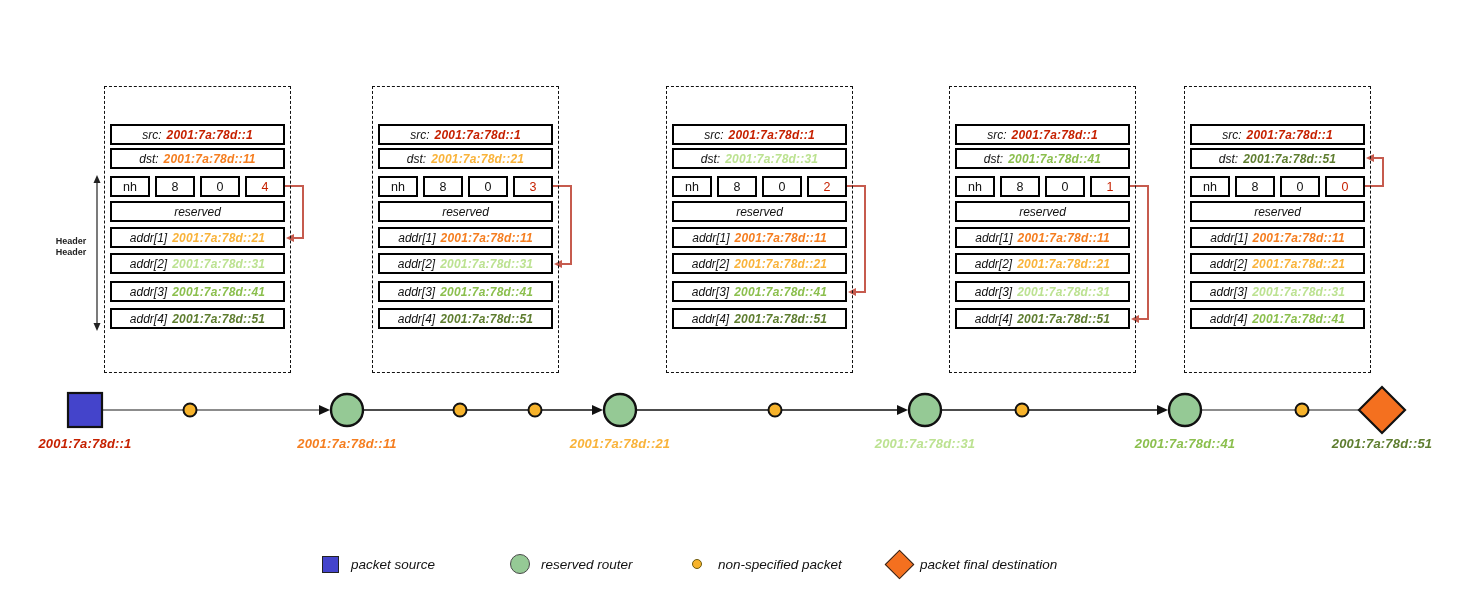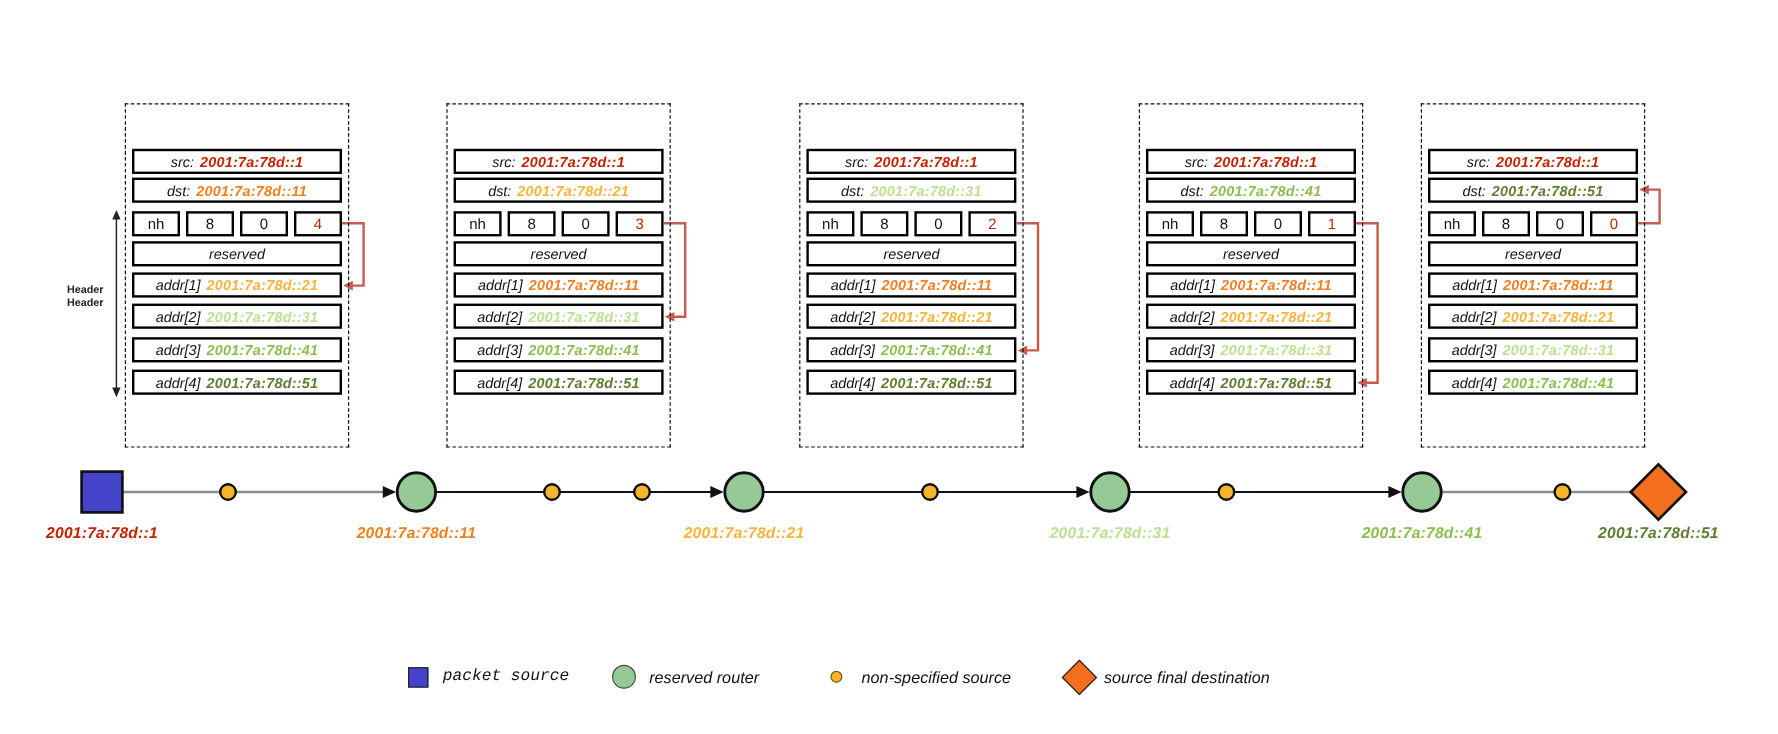--- a/index.html
+++ b/index.html
@@ -233,38 +233,38 @@
   </div>
   <div id="labels-layer">
       <div class="node-label" style="left: 10px; top: 436px; color: rgb(198, 33, 0);">2001:7a:78d::1</div>
       <div class="node-label" style="left: 272px; top: 436px; color: rgb(245, 126, 32);">2001:7a:78d::11</div>
       <div class="node-label" style="left: 545px; top: 436px; color: rgb(249, 179, 58);">2001:7a:78d::21</div>
       <div class="node-label" style="left: 850px; top: 436px; color: rgb(188, 226, 145);">2001:7a:78d::31</div>
       <div class="node-label" style="left: 1110px; top: 436px; color: rgb(139, 191, 77);">2001:7a:78d::41</div>
       <div class="node-label" style="left: 1307px; top: 436px; color: rgb(94, 125, 47);">2001:7a:78d::51</div>
     </div>
   <div id="legend-layer">
-      <div class="legend-item" style="left: 332px; font-family: Liberation Mono, monospace;">
+      <div class="legend-item" style="left: 314px;">
         <span class="li-wrap">
           <span class="li-square" style="background: rgb(68, 68, 203);"></span>
         </span>
         <span class="legend-label">packet source</span>
       </div>
       <div class="legend-item" style="left: 504px;">
         <span class="li-wrap">
           <span class="li-circle" style="background: rgb(149, 201, 149);"></span>
         </span>
         <span class="legend-label">reserved router</span>
       </div>
       <div class="legend-item" style="left: 681px;">
         <span class="li-wrap">
           <span class="li-dot" style="background: rgb(247, 179, 43);"></span>
         </span>
-        <span class="legend-label">non-specified source</span>
+        <span class="legend-label">non-specified packet</span>
       </div>
       <div class="legend-item" style="left: 883px;">
         <span class="li-wrap">
           <span class="li-diamond" style="background: rgb(244, 112, 31);"></span>
         </span>
-        <span class="legend-label">source final destination</span>
+        <span class="legend-label">packet final destination</span>
       </div>
     </div>
 </div>
 
 </body></html>

